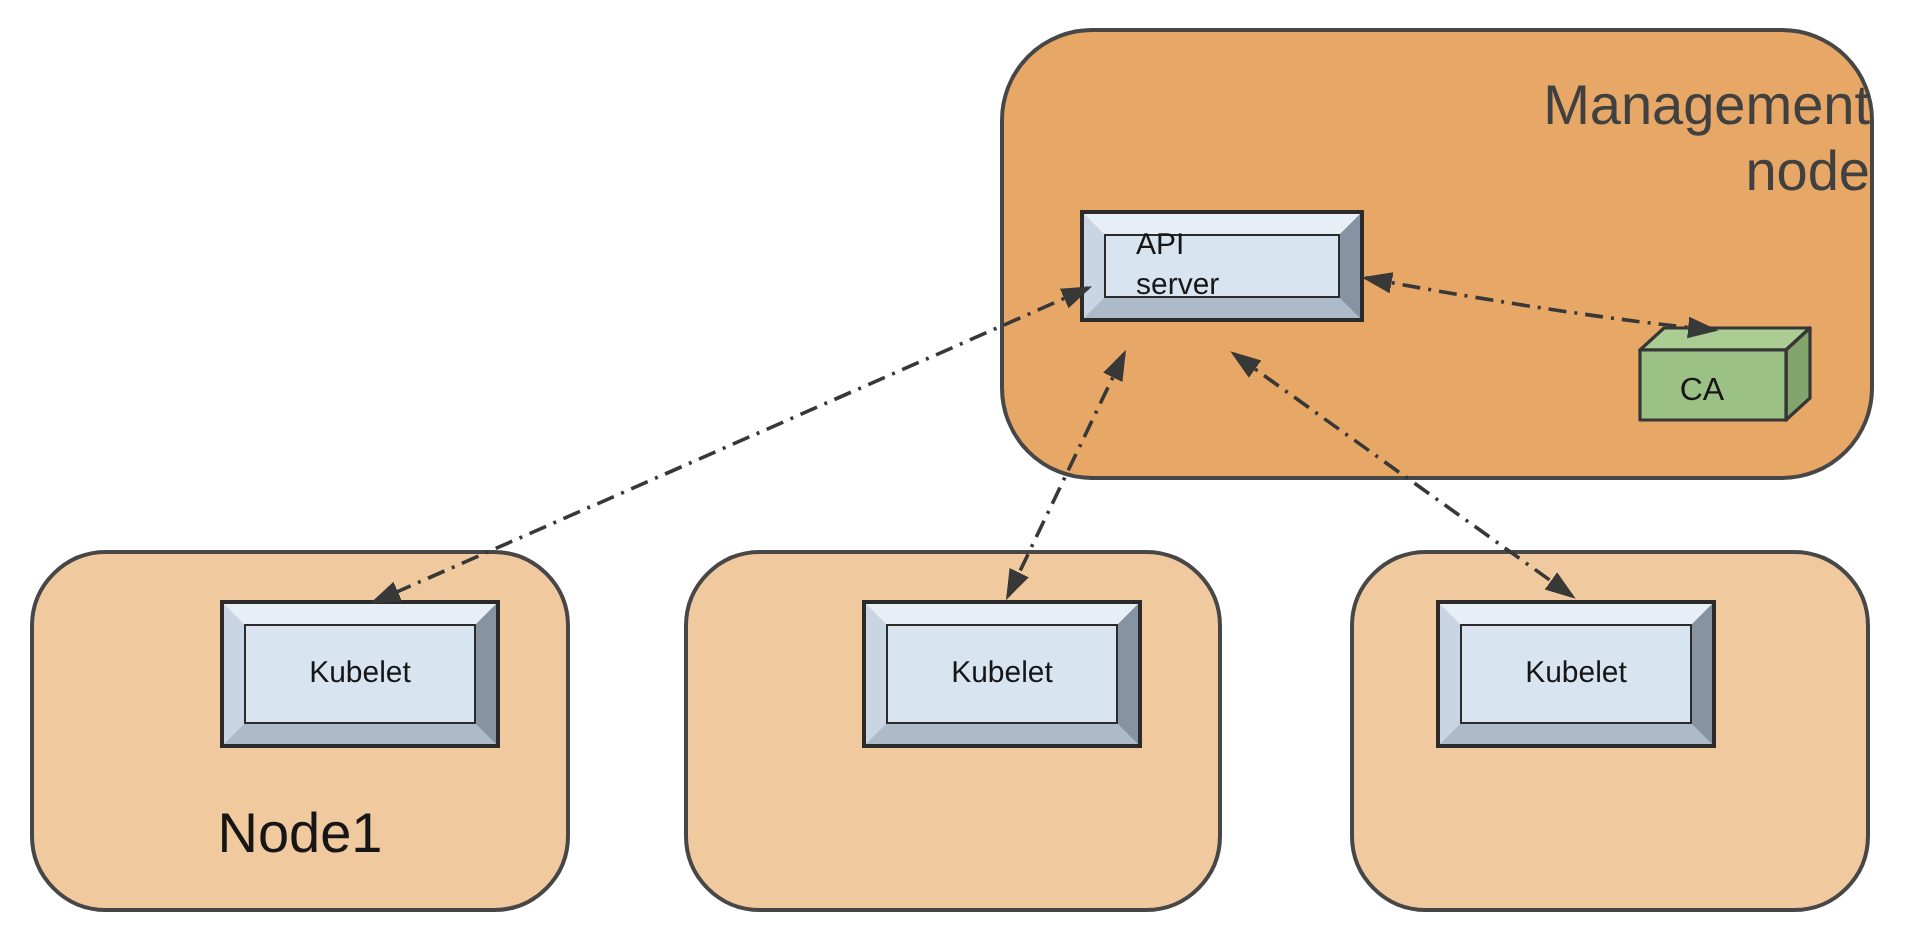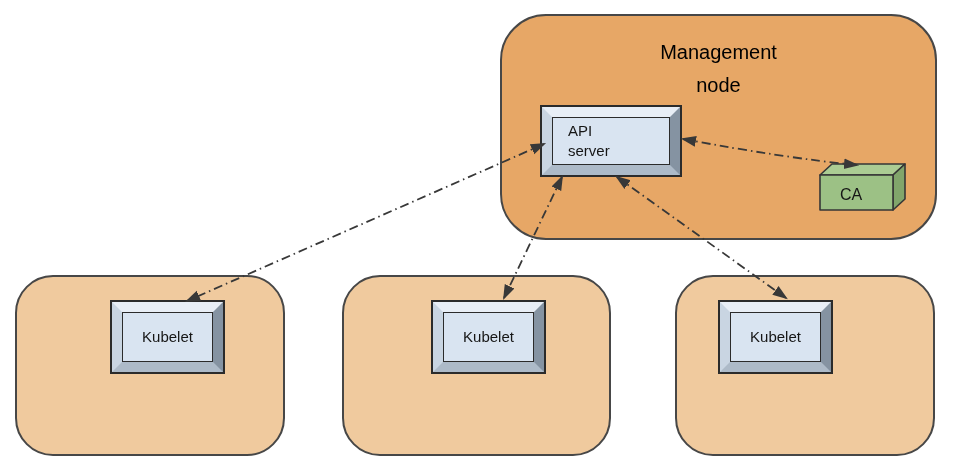--- a/index.html
+++ b/index.html
@@ -29,24 +29,24 @@
     border-radius: 38px;
     background: #f0ca9e;
   }
   .worker.n1 { left: 15px; }
   .worker.n2 { left: 342px; width: 269px; }
   .worker.n3 { left: 675px; width: 260px; }
 
   .mgmt-title {
     position: absolute;
     left: 0; right: 0; top: 20px;
-    text-align: center;
-    font-size: 20px;
+    text-align: right;
+    font-size: 28px;
     line-height: 33px;
-    color: #000000;
+    color: #404040;
     white-space: pre-line;
   }
   .node-label {
     position: absolute;
     left: 0; right: 0; top: 124px;
     text-align: center;
     font-size: 28px;
     color: #161616;
   }
 
@@ -64,23 +64,23 @@
     box-sizing: border-box;
     border: 1px solid #2b2b2b;
     background: #d9e4f1;
     display: flex;
     align-items: center;
     justify-content: center;
     font-size: 15px;
     line-height: 1.32;
     color: #161616;
   }
-  .api-box { left: 40px; top: 91px; width: 138px; height: 68px; }
+  .api-box { left: 40px; top: 91px; width: 138px; height: 52px; }
   .api-box .bevel-inner { justify-content: flex-start; padding-left: 15px; white-space: pre-line; }
-  .kubelet-box { top: 25px; width: 111px; height: 70px; }
+  .kubelet-box { top: 25px; width: 136px; height: 70px; }
   .n1 .kubelet-box { left: 95px; }
   .n2 .kubelet-box { left: 89px; }
   .n3 .kubelet-box { left: 43px; }
 
   
   .overlay {
     position: absolute;
     left: 0; top: 0;
     width: 958px; height: 468px;
     pointer-events: none;
@@ -112,20 +112,21 @@
       </div>
     </div>
   </div>
 
   <div class="group worker n1">
     <div class="bevel-box kubelet-box">
       <div class="bevel-inner">
         <span>Kubelet</span>
       </div>
     </div>
+    <div class="node-label">Node1</div>
   </div>
 
   <div class="group worker n2">
     <div class="bevel-box kubelet-box">
       <div class="bevel-inner">
         <span>Kubelet</span>
       </div>
     </div>
   </div>
 

